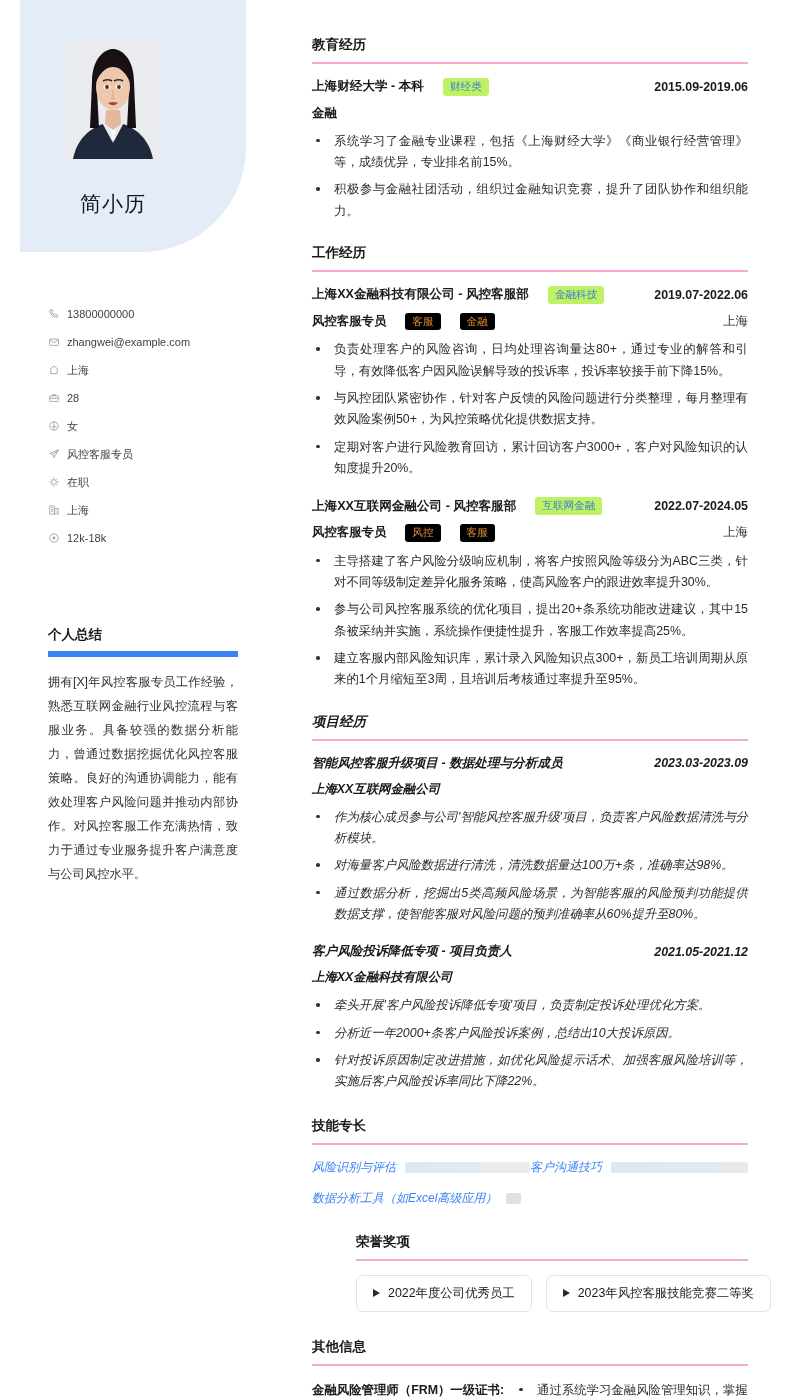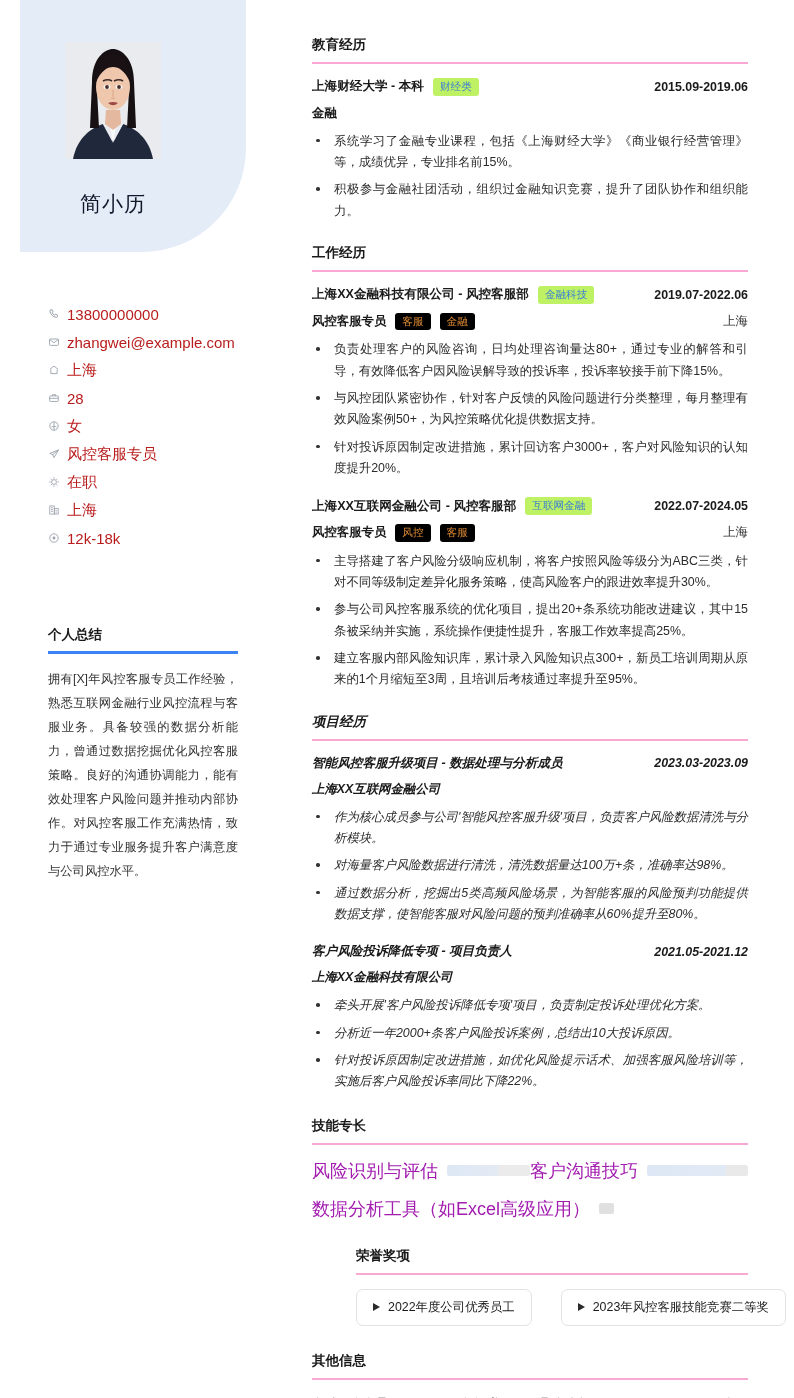--- a/index.html
+++ b/index.html
@@ -53,22 +53,22 @@
   .contact-list {
     position: absolute;
     left: 48px;
     top: 300px;
     width: 216px;
   }
   .contact-row {
     display: flex;
     align-items: center;
     height: 28px;
-    font-size: 15px;
-    color: #b91c1c;
+    font-size: 11px;
+    color: #404040;
   }
   .contact-row .ic {
     width: 19px;
     flex: 0 0 19px;
     color: #9aa1ab;
     display: flex;
     align-items: center;
   }
   .contact-row .ic svg { width: 12px; height: 12px; display: block; }
   .contact-row .tx { white-space: nowrap; }
@@ -76,21 +76,21 @@
   .side-section {
     position: absolute;
     left: 48px;
     width: 190px;
   }
   .side-title {
     font-size: 13.5px;
     font-weight: bold;
     color: #1a1a1a;
     padding-bottom: 7px;
-    border-bottom: 3px solid #3b82f6;
+    border-bottom: 6px solid #3b82f6;
   }
   .side-body {
     margin-top: 14px;
     font-size: 12.3px;
     line-height: 1.95;
     color: #333333;
     text-align: justify;
   }
 
   
@@ -113,21 +113,21 @@
   .entry:last-child { margin-bottom: 0; }
   .row-top {
     display: flex;
     align-items: center;
     justify-content: space-between;
     margin-bottom: 9px;
   }
   .row-left {
     display: flex;
     align-items: center;
-    gap: 9px;
+    gap: 19px;
     min-width: 0;
   }
   .org {
     font-size: 12.6px;
     font-weight: bold;
     color: #1a1a1a;
     white-space: nowrap;
   }
   .date {
     font-size: 12.4px;
@@ -198,34 +198,35 @@
     row-gap: 14px;
   }
   .skill-cell {
     width: 50%;
     display: flex;
     align-items: center;
     gap: 9px;
   }
   .skill-cell.wide { width: 100%; }
   .skill-name {
-    font-size: 18px;
-    color: #a21caf;
-    white-space: nowrap;
+    font-size: 12px;
+    color: #3b82f6;
+    white-space: nowrap;
+    font-style: italic;
   }
   .skill-bar {
     height: 11px;
     border-radius: 2px;
   }
   .skill-bar.b1 { width: 148px; background: linear-gradient(90deg,#dde7f5 0%,#e3eaf3 62%,#ebebeb 62%,#ebebeb 100%); }
   .skill-bar.b2 { width: 165px; background: linear-gradient(90deg,#dde7f5 0%,#e1e9f4 78%,#e9e9e9 78%,#e9e9e9 100%); }
   .skill-bar.b3 { width: 15px; background: #e0e0e0; }
 
   
-  .awards-row { display: flex; gap: 29px; }
+  .awards-row { display: flex; gap: 14px; }
   .award-chip {
     display: flex;
     align-items: center;
     gap: 8px;
     border: 1px solid #e2e2e2;
     border-radius: 7px;
     padding: 9px 16px;
     font-size: 12.4px;
     color: #1a1a1a;
     background: #ffffff;
@@ -415,21 +416,21 @@
           <div class="row-left">
             <span class="role">风控客服专员</span>
             <span class="tag orange">客服</span>
             <span class="tag orange">金融</span>
           </div>
           <span class="loc">上海</span>
         </div>
         <ul class="bullets">
           <li>负责处理客户的风险咨询，日均处理咨询量达80+，通过专业的解答和引导，有效降低客户因风险误解导致的投诉率，投诉率较接手前下降15%。</li>
           <li>与风控团队紧密协作，针对客户反馈的风险问题进行分类整理，每月整理有效风险案例50+，为风控策略优化提供数据支持。</li>
-          <li>针对投诉原因制定改进措施，累计回访客户3000+，客户对风险知识的认知度提升20%。</li>
+          <li>定期对客户进行风险教育回访，累计回访客户3000+，客户对风险知识的认知度提升20%。</li>
         </ul>
       </div>
 
       <div class="entry">
         <div class="row-top">
           <div class="row-left">
             <span class="org">上海XX互联网金融公司 - 风控客服部</span>
             <span class="tag blue">互联网金融</span>
           </div>
           <span class="date">2022.07-2024.05</span>

